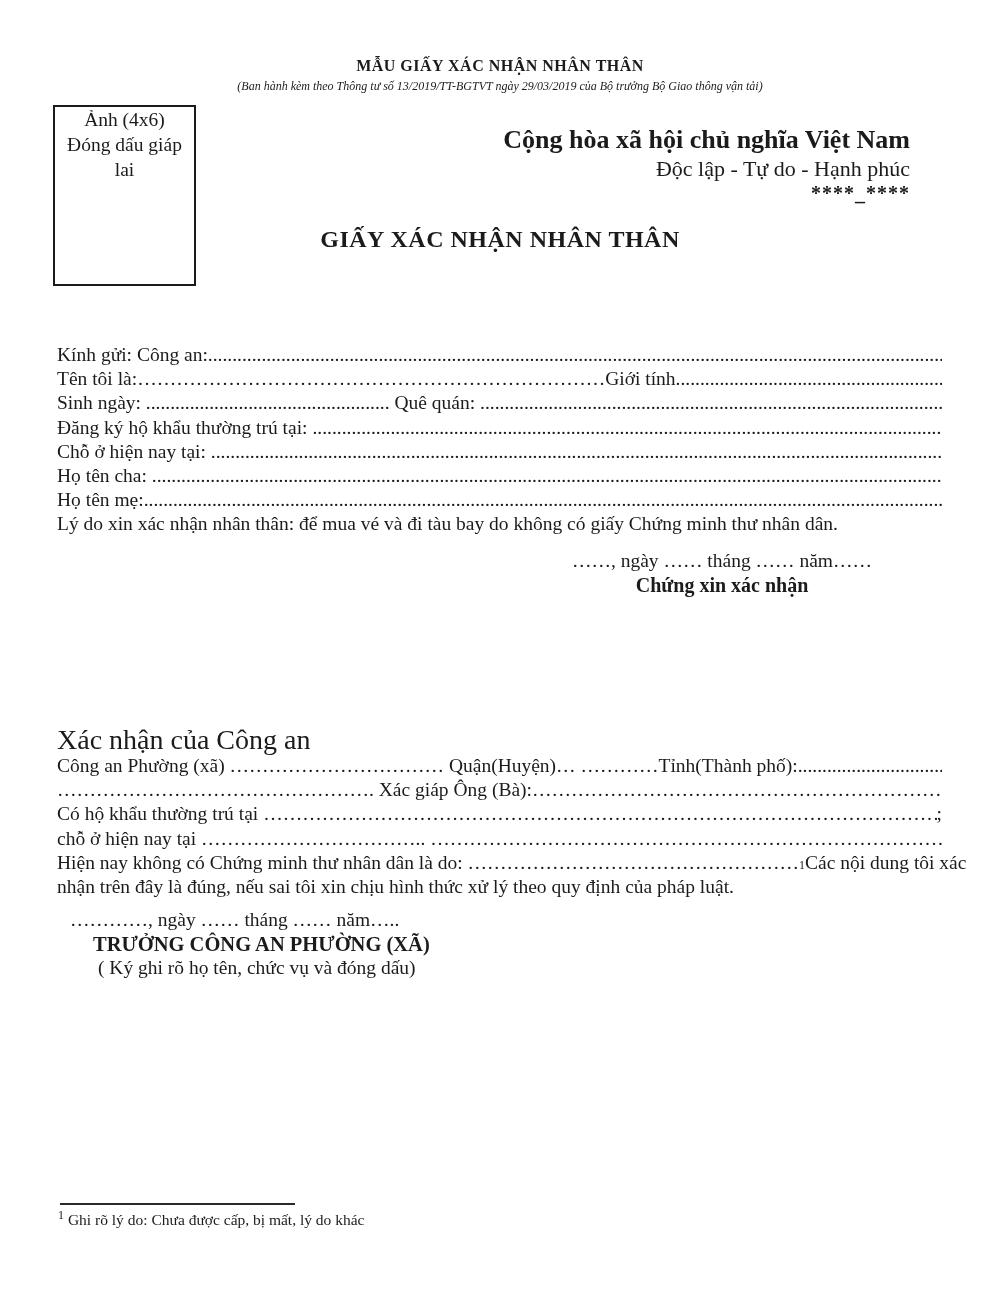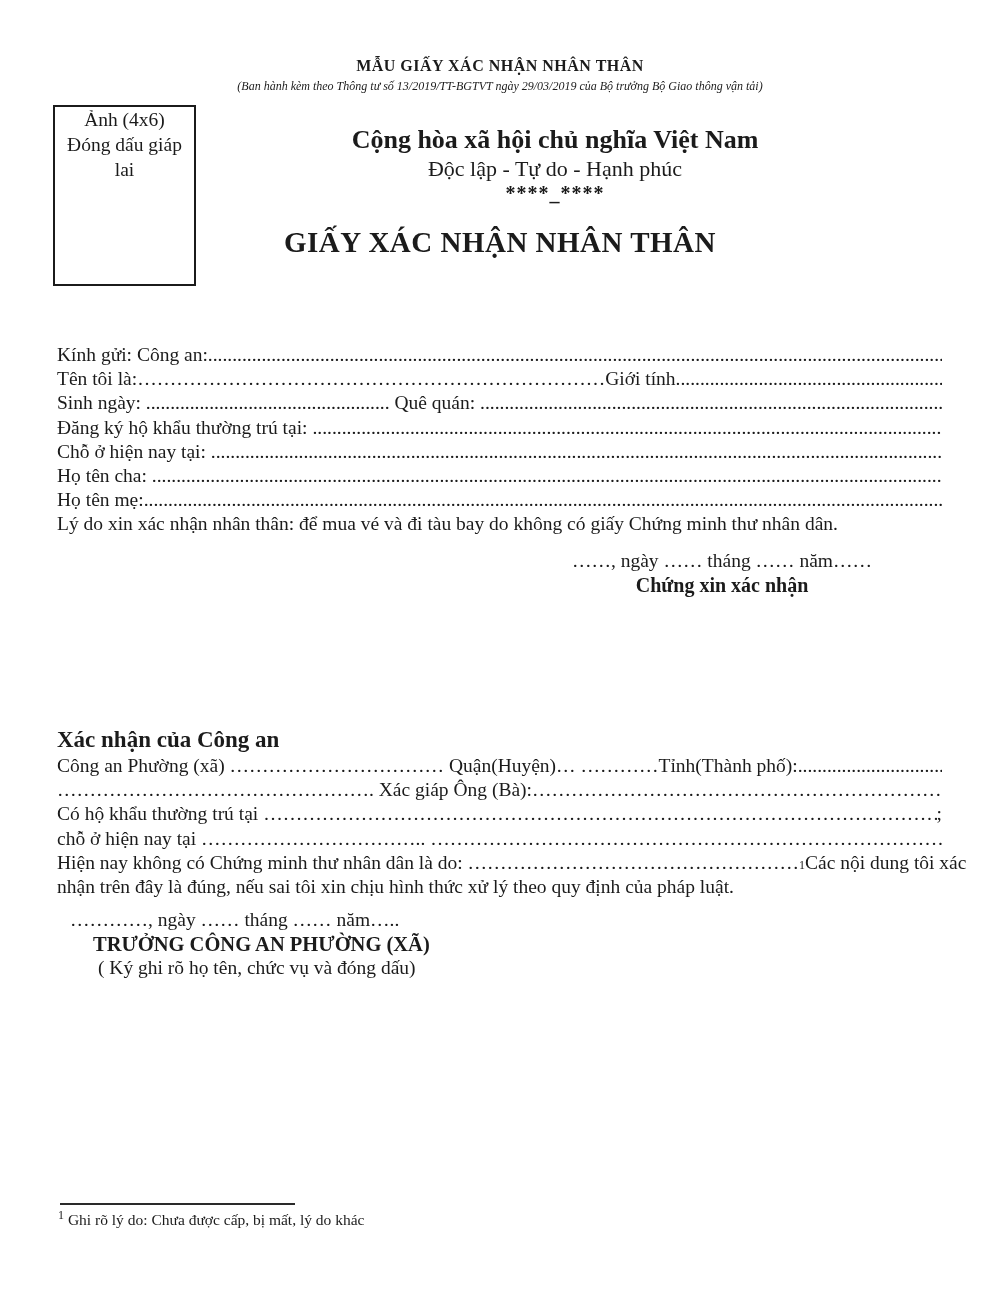--- a/index.html
+++ b/index.html
@@ -19,37 +19,37 @@
     position:absolute; top:79px; left:0; right:0;
     text-align:center; font-style:italic; font-size:12px;
   }
   .photo-box {
     position:absolute; top:105px; left:53px;
     width:143px; height:181px;
     border:2px solid #1b1b1b;
     text-align:center; font-size:19.5px; line-height:25px;
     box-sizing:border-box;
   }
-  .national { position:absolute; top:124px; left:200px; right:90px; text-align:center; }
+  .national { position:absolute; top:124px; left:200px; right:90px; text-align:right; }
   .nat1 { font-size:26px; font-weight:bold; line-height:31px; }
   .nat2 { font-size:22px; line-height:27px; }
   .nat3 { font-size:20px; font-weight:bold; line-height:22px; letter-spacing:1px; }
   .doc-title {
     position:absolute; top:226px; left:0; right:0;
-    text-align:center; font-size:29px; font-weight:bold; letter-spacing:0.5px;
+    text-align:center; font-size:24px; font-weight:bold; letter-spacing:0.5px;
   }
   .form-body { position:absolute; top:343px; left:57px; right:58px; }
   .police-body { position:absolute; top:726px; left:57px; right:58px; }
   .line {
     display:flex; align-items:baseline;
     font-size:19.5px; line-height:24.2px;
   }
   .line > span { white-space:pre; }
   .fill { flex:1 1 0; min-width:0; overflow:hidden; white-space:pre; }
-  .police-heading { font-size:23px; font-weight:bold; line-height:28px; }
+  .police-heading { font-size:28px; font-weight:normal; line-height:28px; }
   .applicant-sign {
     position:absolute; top:549px; left:557px; width:330px;
     text-align:center; font-size:19.5px; line-height:24.2px;
   }
   .sign-role { font-weight:bold; font-size:20px; }
   .chief-sign { position:absolute; top:908px; left:70px; font-size:19.5px; line-height:24px; }
   .chief-role { font-weight:bold; font-size:20.5px; padding-left:23px; }
   .chief-note { padding-left:28px; }
   .footnote-rule {
     position:absolute; top:1203px; left:60px; width:235px;

